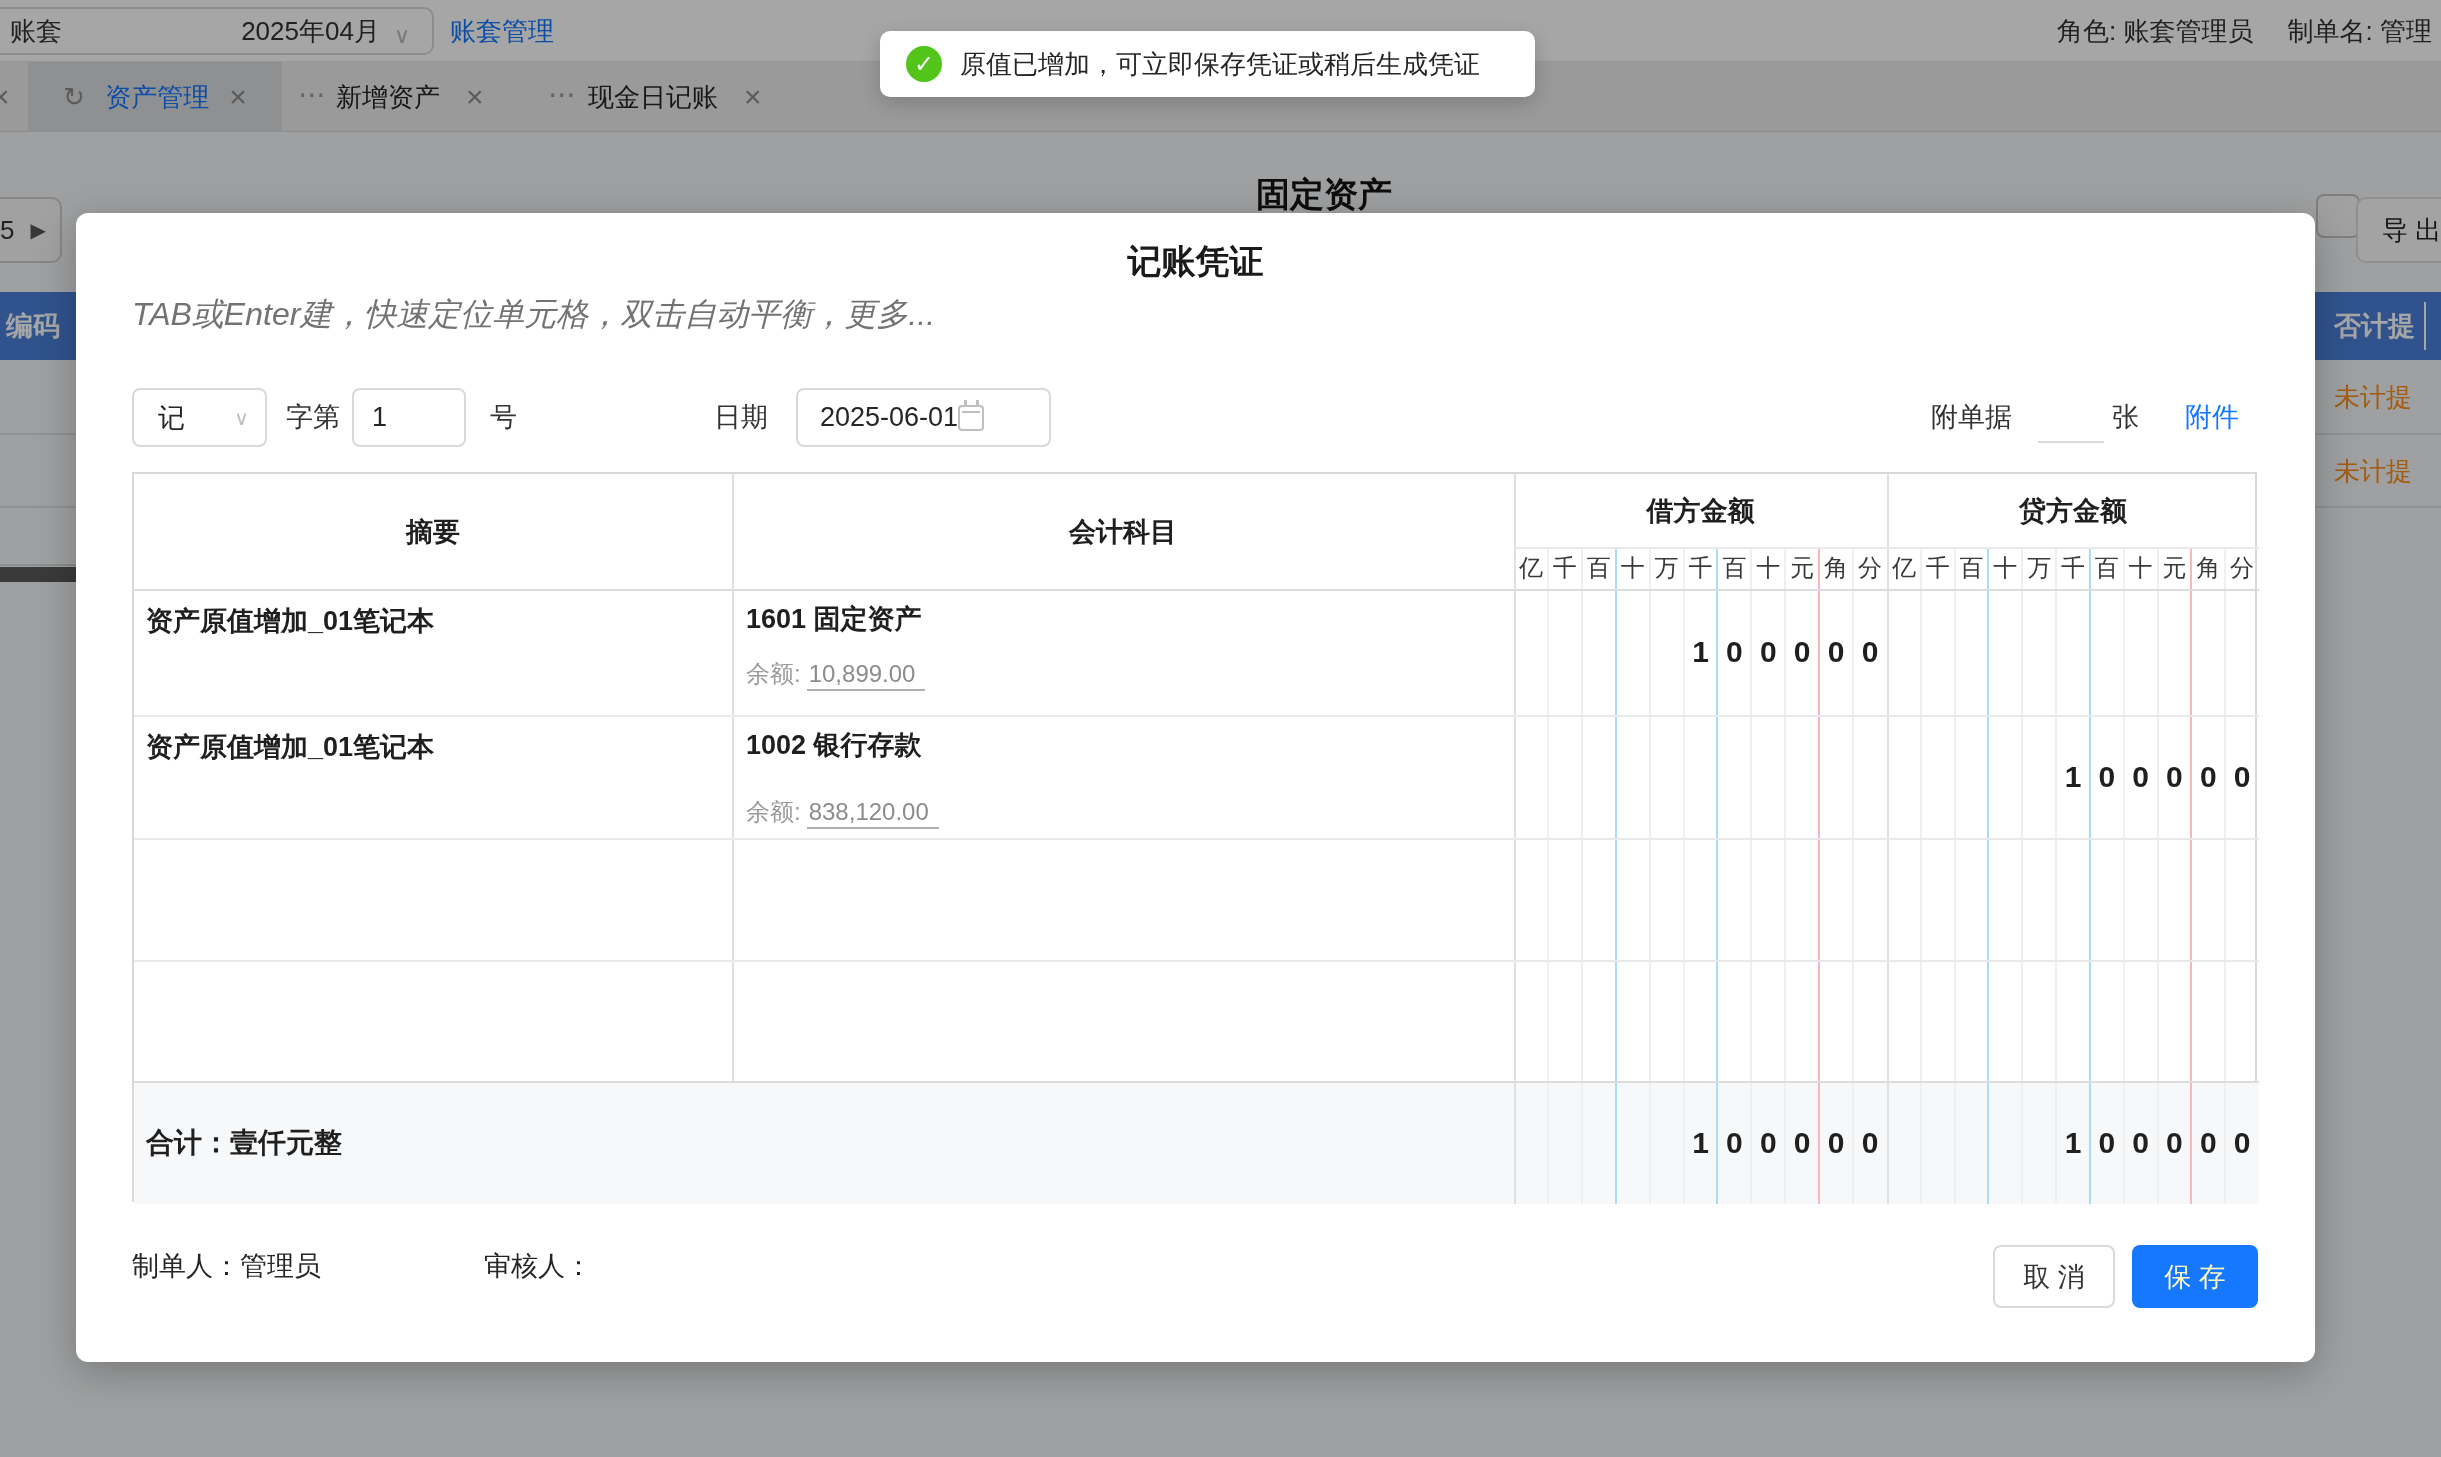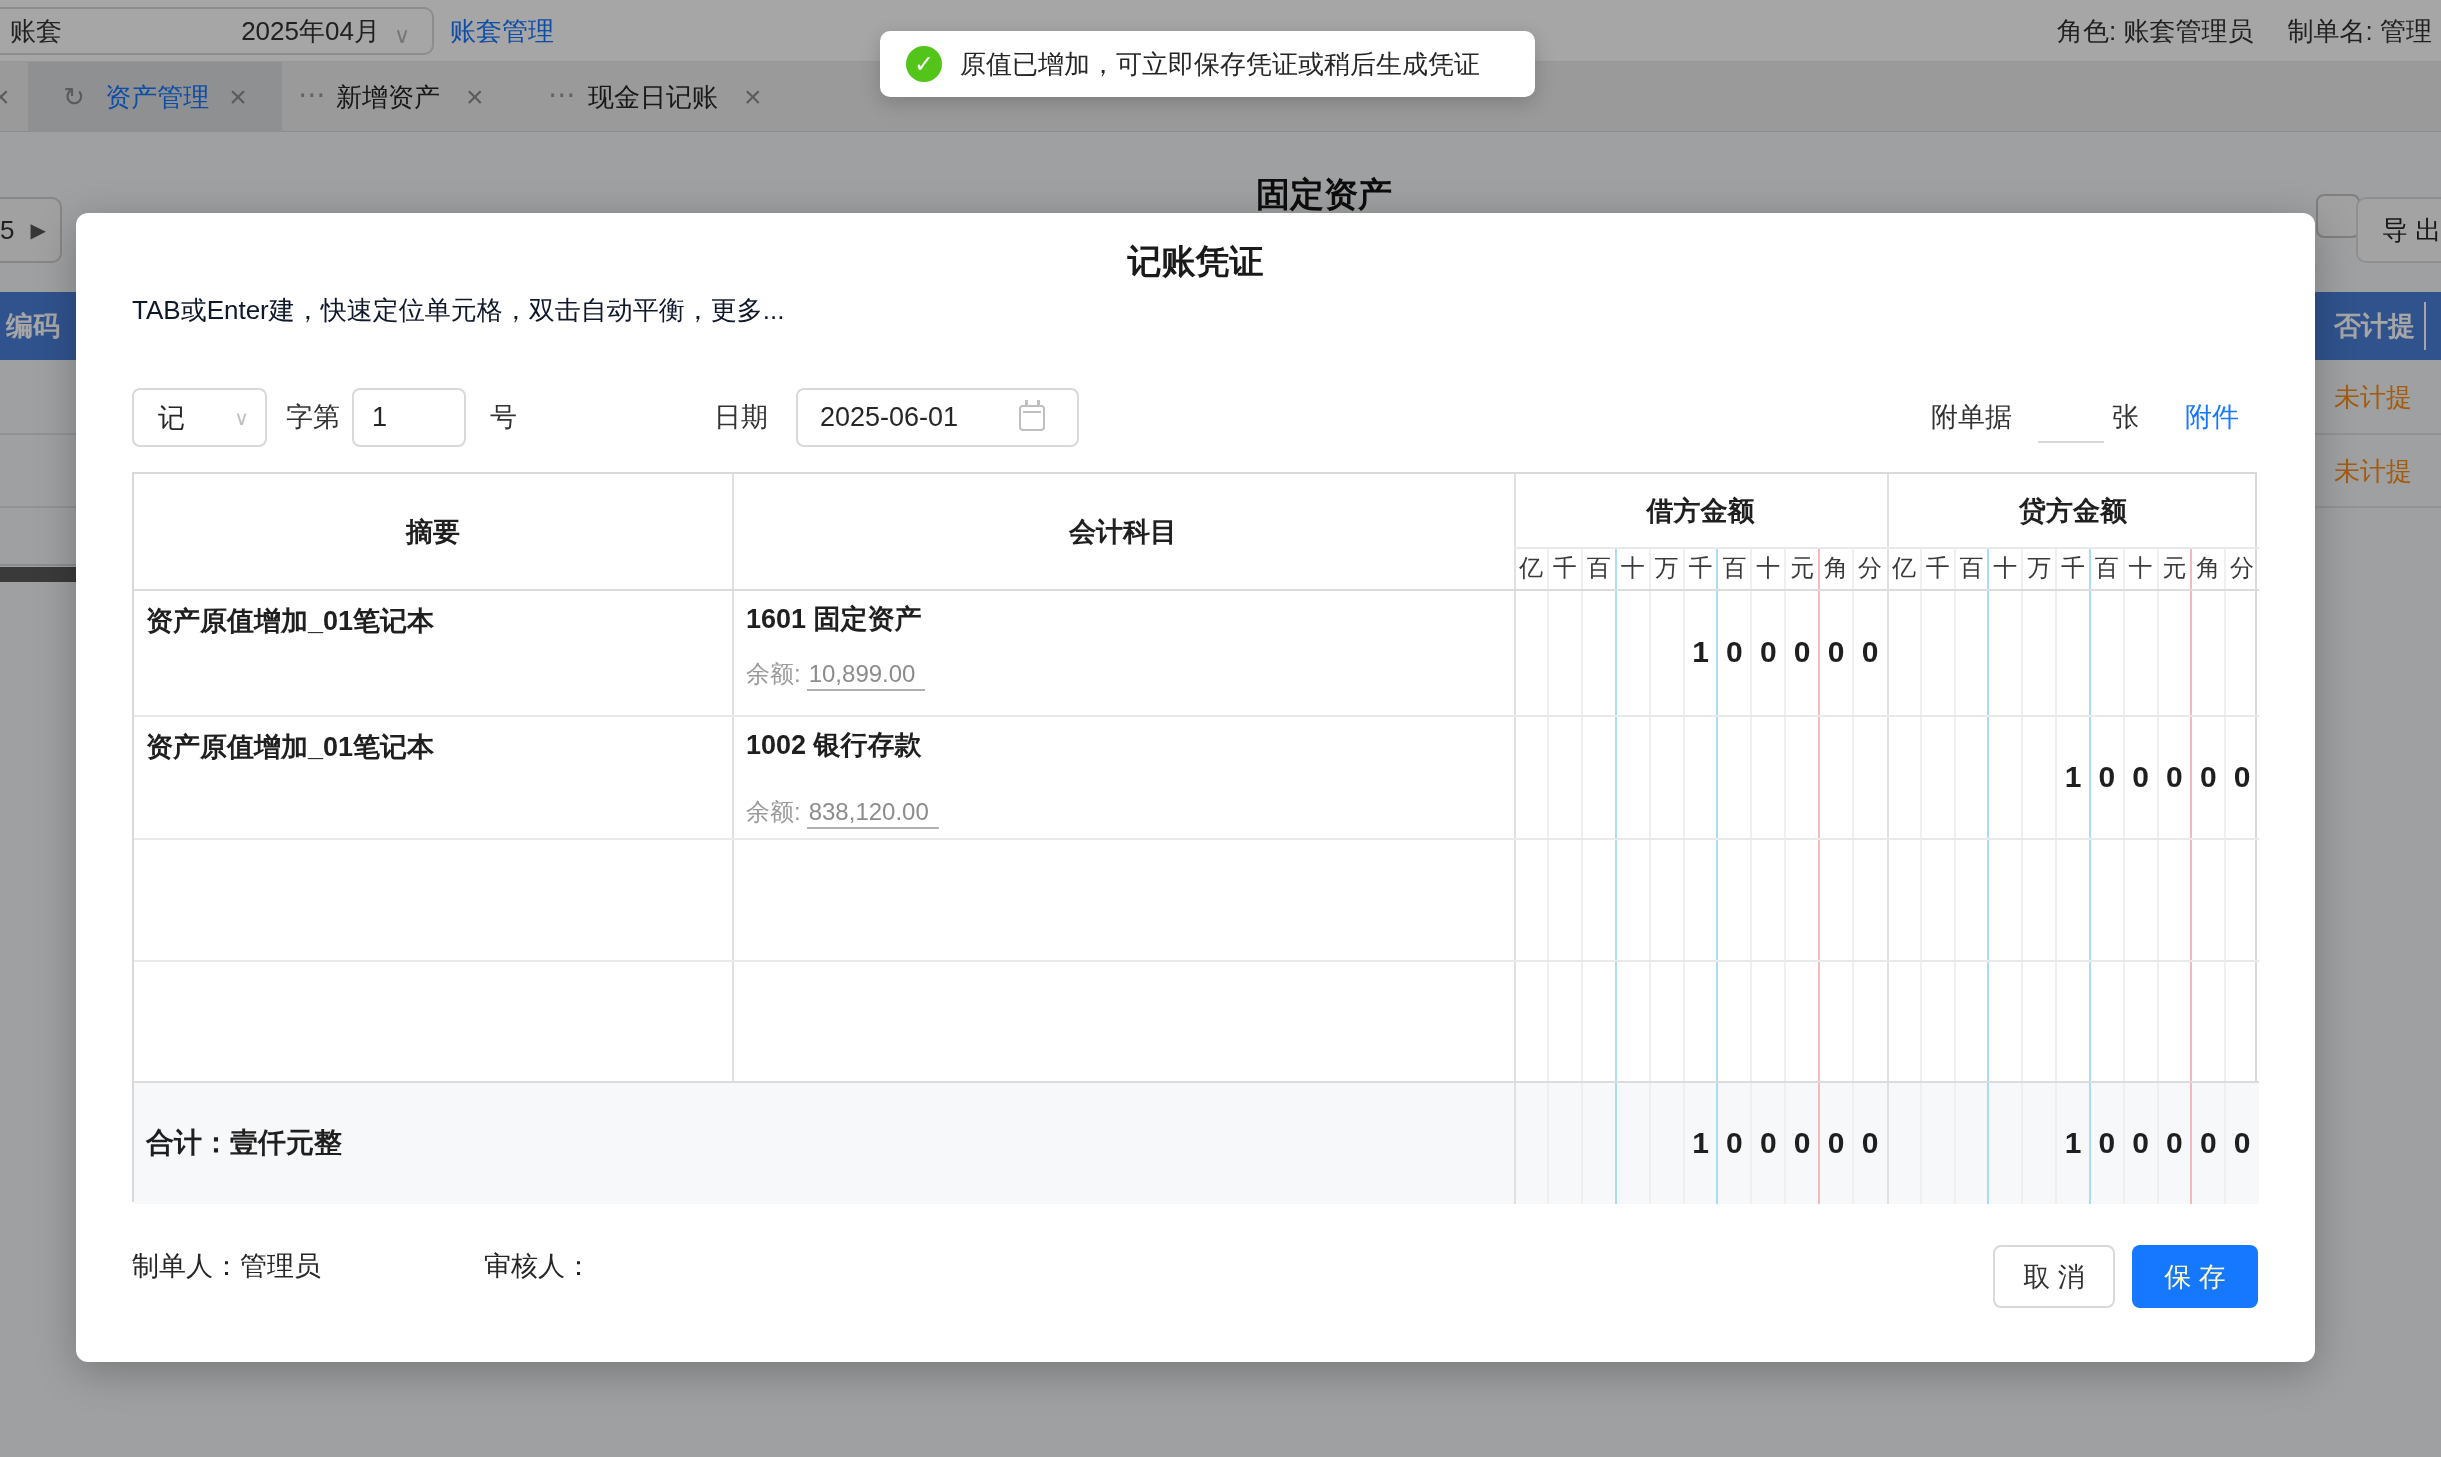--- a/index.html
+++ b/index.html
@@ -48,28 +48,28 @@
   #toast { position:absolute; left:880px; top:31px; width:655px; height:66px; background:#fff; border-radius:10px; z-index:30;
            box-shadow:0 6px 20px rgba(0,0,0,0.18); display:flex; align-items:center; gap:18px; padding-left:26px; }
   #toast .ck { width:36px; height:36px; border-radius:50%; background:#52c41a; color:#fff; font-size:24px; font-weight:700;
                display:flex; align-items:center; justify-content:center; flex:0 0 auto; }
   #toast .msg { font-size:26px; color:#262626; white-space:nowrap; }
 
   
   #modal { position:absolute; left:76px; top:213px; width:2239px; height:1149px; background:#fff; border-radius:12px; z-index:10;
            box-shadow:0 10px 40px rgba(0,0,0,0.25); }
   #m-title { position:absolute; left:0; top:26px; width:100%; text-align:center; font-size:34px; font-weight:700; color:#1a1a1a; }
-  #m-hint { position:absolute; left:56px; top:80px; font-size:26px; color:#0f172a; }
+  #m-hint { position:absolute; left:56px; top:80px; font-size:32px; color:#737373;font-style:italic; }
 
   .fld { position:absolute; top:175px; height:59px; border:2px solid #d9d9d9; border-radius:8px; background:#fff; display:flex; align-items:center; font-size:27px; color:#262626; }
   .flabel { position:absolute; top:175px; line-height:59px; font-size:27px; color:#333; }
   #word-select { left:56px; width:135px; justify-content:space-between; padding:0 16px 0 24px; }
   #word-select .chev { color:#bfbfbf; font-size:20px; }
   #num-input { left:276px; width:114px; padding-left:18px; }
-  #date-box { left:720px; width:283px; justify-content:space-between; padding:0 32px 0 22px; }
+  #date-box { left:720px; width:255px; padding:0 32px 0 22px; }
   .cal { width:26px; height:26px; border:2px solid #bfbfbf; border-radius:4px; position:relative; }
   .cal::before { content:""; position:absolute; left:2px; right:2px; top:4px; height:2px; background:#bfbfbf; }
   .cal::after { content:""; position:absolute; top:-7px; left:4px; width:3px; height:7px; background:#bfbfbf; box-shadow:12px 0 0 #bfbfbf; }
   #attach-blank { position:absolute; left:1962px; top:200px; width:66px; height:30px; border-bottom:2px solid #d9d9d9; }
   #attach-link { position:absolute; left:2109px; top:175px; line-height:59px; font-size:27px; color:#1677ff; cursor:pointer; }
 
   
   #vtable { position:absolute; left:56px; top:259px; width:2125px; height:730px; border:2px solid #d9d9d9; }
   .hcell { position:absolute; display:flex; align-items:center; justify-content:center; font-size:27px; font-weight:700; color:#1f1f1f; z-index:4; }
   .vline-col { position:absolute; top:73px; height:657px; z-index:2; }

